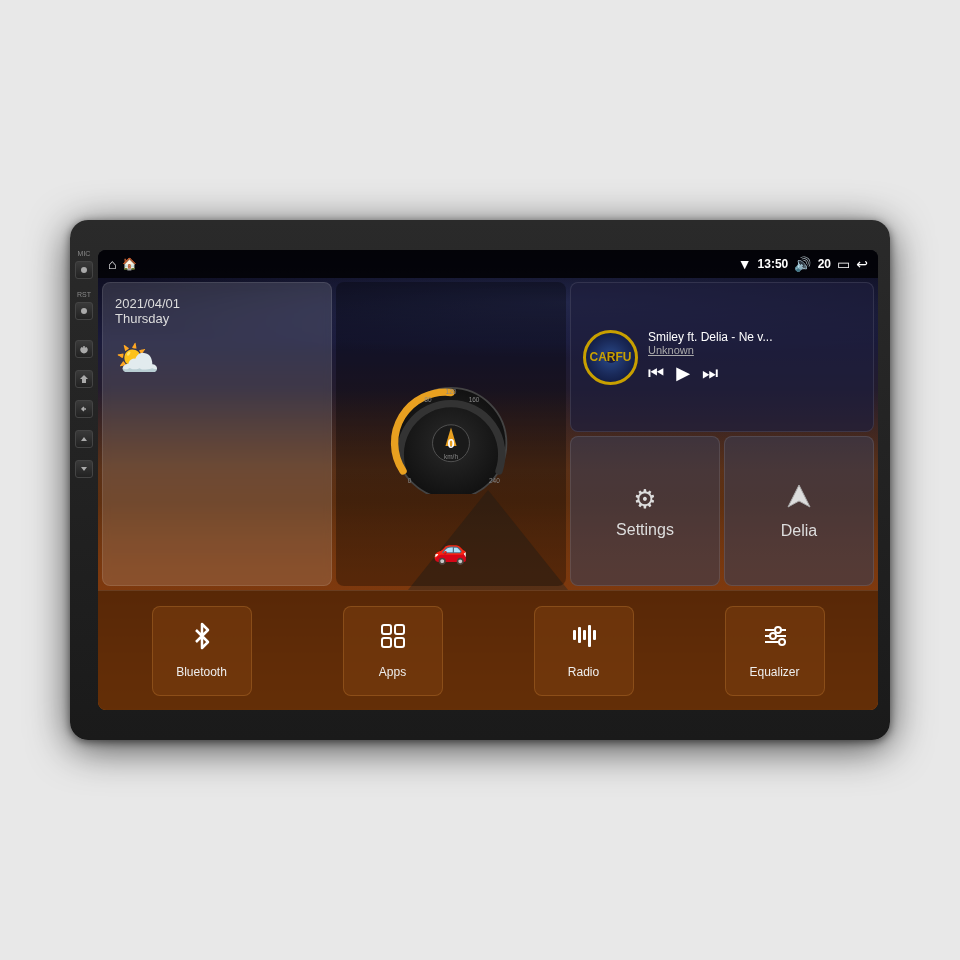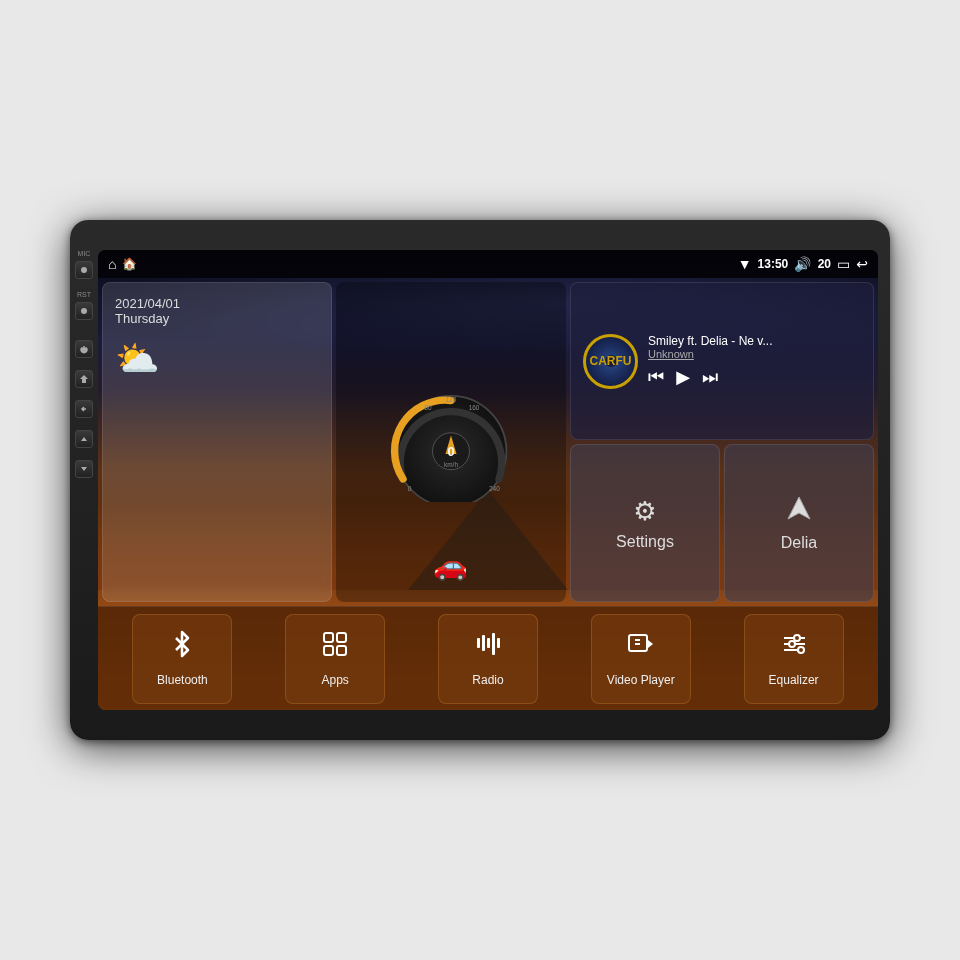--- a/index.html
+++ b/index.html
@@ -307,21 +307,21 @@
       color: #ddd;
     }
 
     .nav-btn-label {
       font-size: 16px;
       color: #ddd;
     }
 
     
     .bottom-apps {
-      height: 104px;
+      height: 120px;
       background: rgba(80, 35, 5, 0.85);
       display: flex;
       align-items: center;
       justify-content: space-around;
       padding: 0 8px;
       flex-shrink: 0;
       position: relative;
       z-index: 10;
       border-top: 1px solid rgba(255,255,255,0.1);
     }
@@ -548,31 +548,20 @@
               <rect x="3" y="8" width="3" height="10" rx="1" fill="white"></rect>
               <rect x="8" y="5" width="3" height="16" rx="1" fill="white"></rect>
               <rect x="13" y="8" width="3" height="10" rx="1" fill="white"></rect>
               <rect x="18" y="3" width="3" height="22" rx="1" fill="white"></rect>
               <rect x="23" y="8" width="3" height="10" rx="1" fill="white"></rect>
             </svg>
           </span>
           <span class="app-label">Radio</span>
         </div>
 
-        <div class="app-btn">
-          <span class="app-icon">
-            <svg width="28" height="28" viewBox="0 0 28 28">
-              <rect x="2" y="5" width="18" height="16" rx="2" fill="none" stroke="white" stroke-width="2"></rect>
-              <polygon points="21,10 26,14 21,18" fill="white"></polygon>
-              <line x1="8" y1="10" x2="13" y2="10" stroke="white" stroke-width="2"></line>
-              <line x1="8" y1="14" x2="13" y2="14" stroke="white" stroke-width="2"></line>
-            </svg>
-          </span>
-          <span class="app-label">Video Player</span>
-        </div>
 
         <div class="app-btn">
           <span class="app-icon">
             <svg width="28" height="28" viewBox="0 0 28 28">
               <line x1="4" y1="8" x2="14" y2="8" stroke="white" stroke-width="2"></line>
               <circle cx="17" cy="8" r="3" fill="none" stroke="white" stroke-width="2"></circle>
               <line x1="20" y1="8" x2="25" y2="8" stroke="white" stroke-width="2"></line>
               <line x1="4" y1="14" x2="9" y2="14" stroke="white" stroke-width="2"></line>
               <circle cx="12" cy="14" r="3" fill="none" stroke="white" stroke-width="2"></circle>
               <line x1="15" y1="14" x2="25" y2="14" stroke="white" stroke-width="2"></line>

